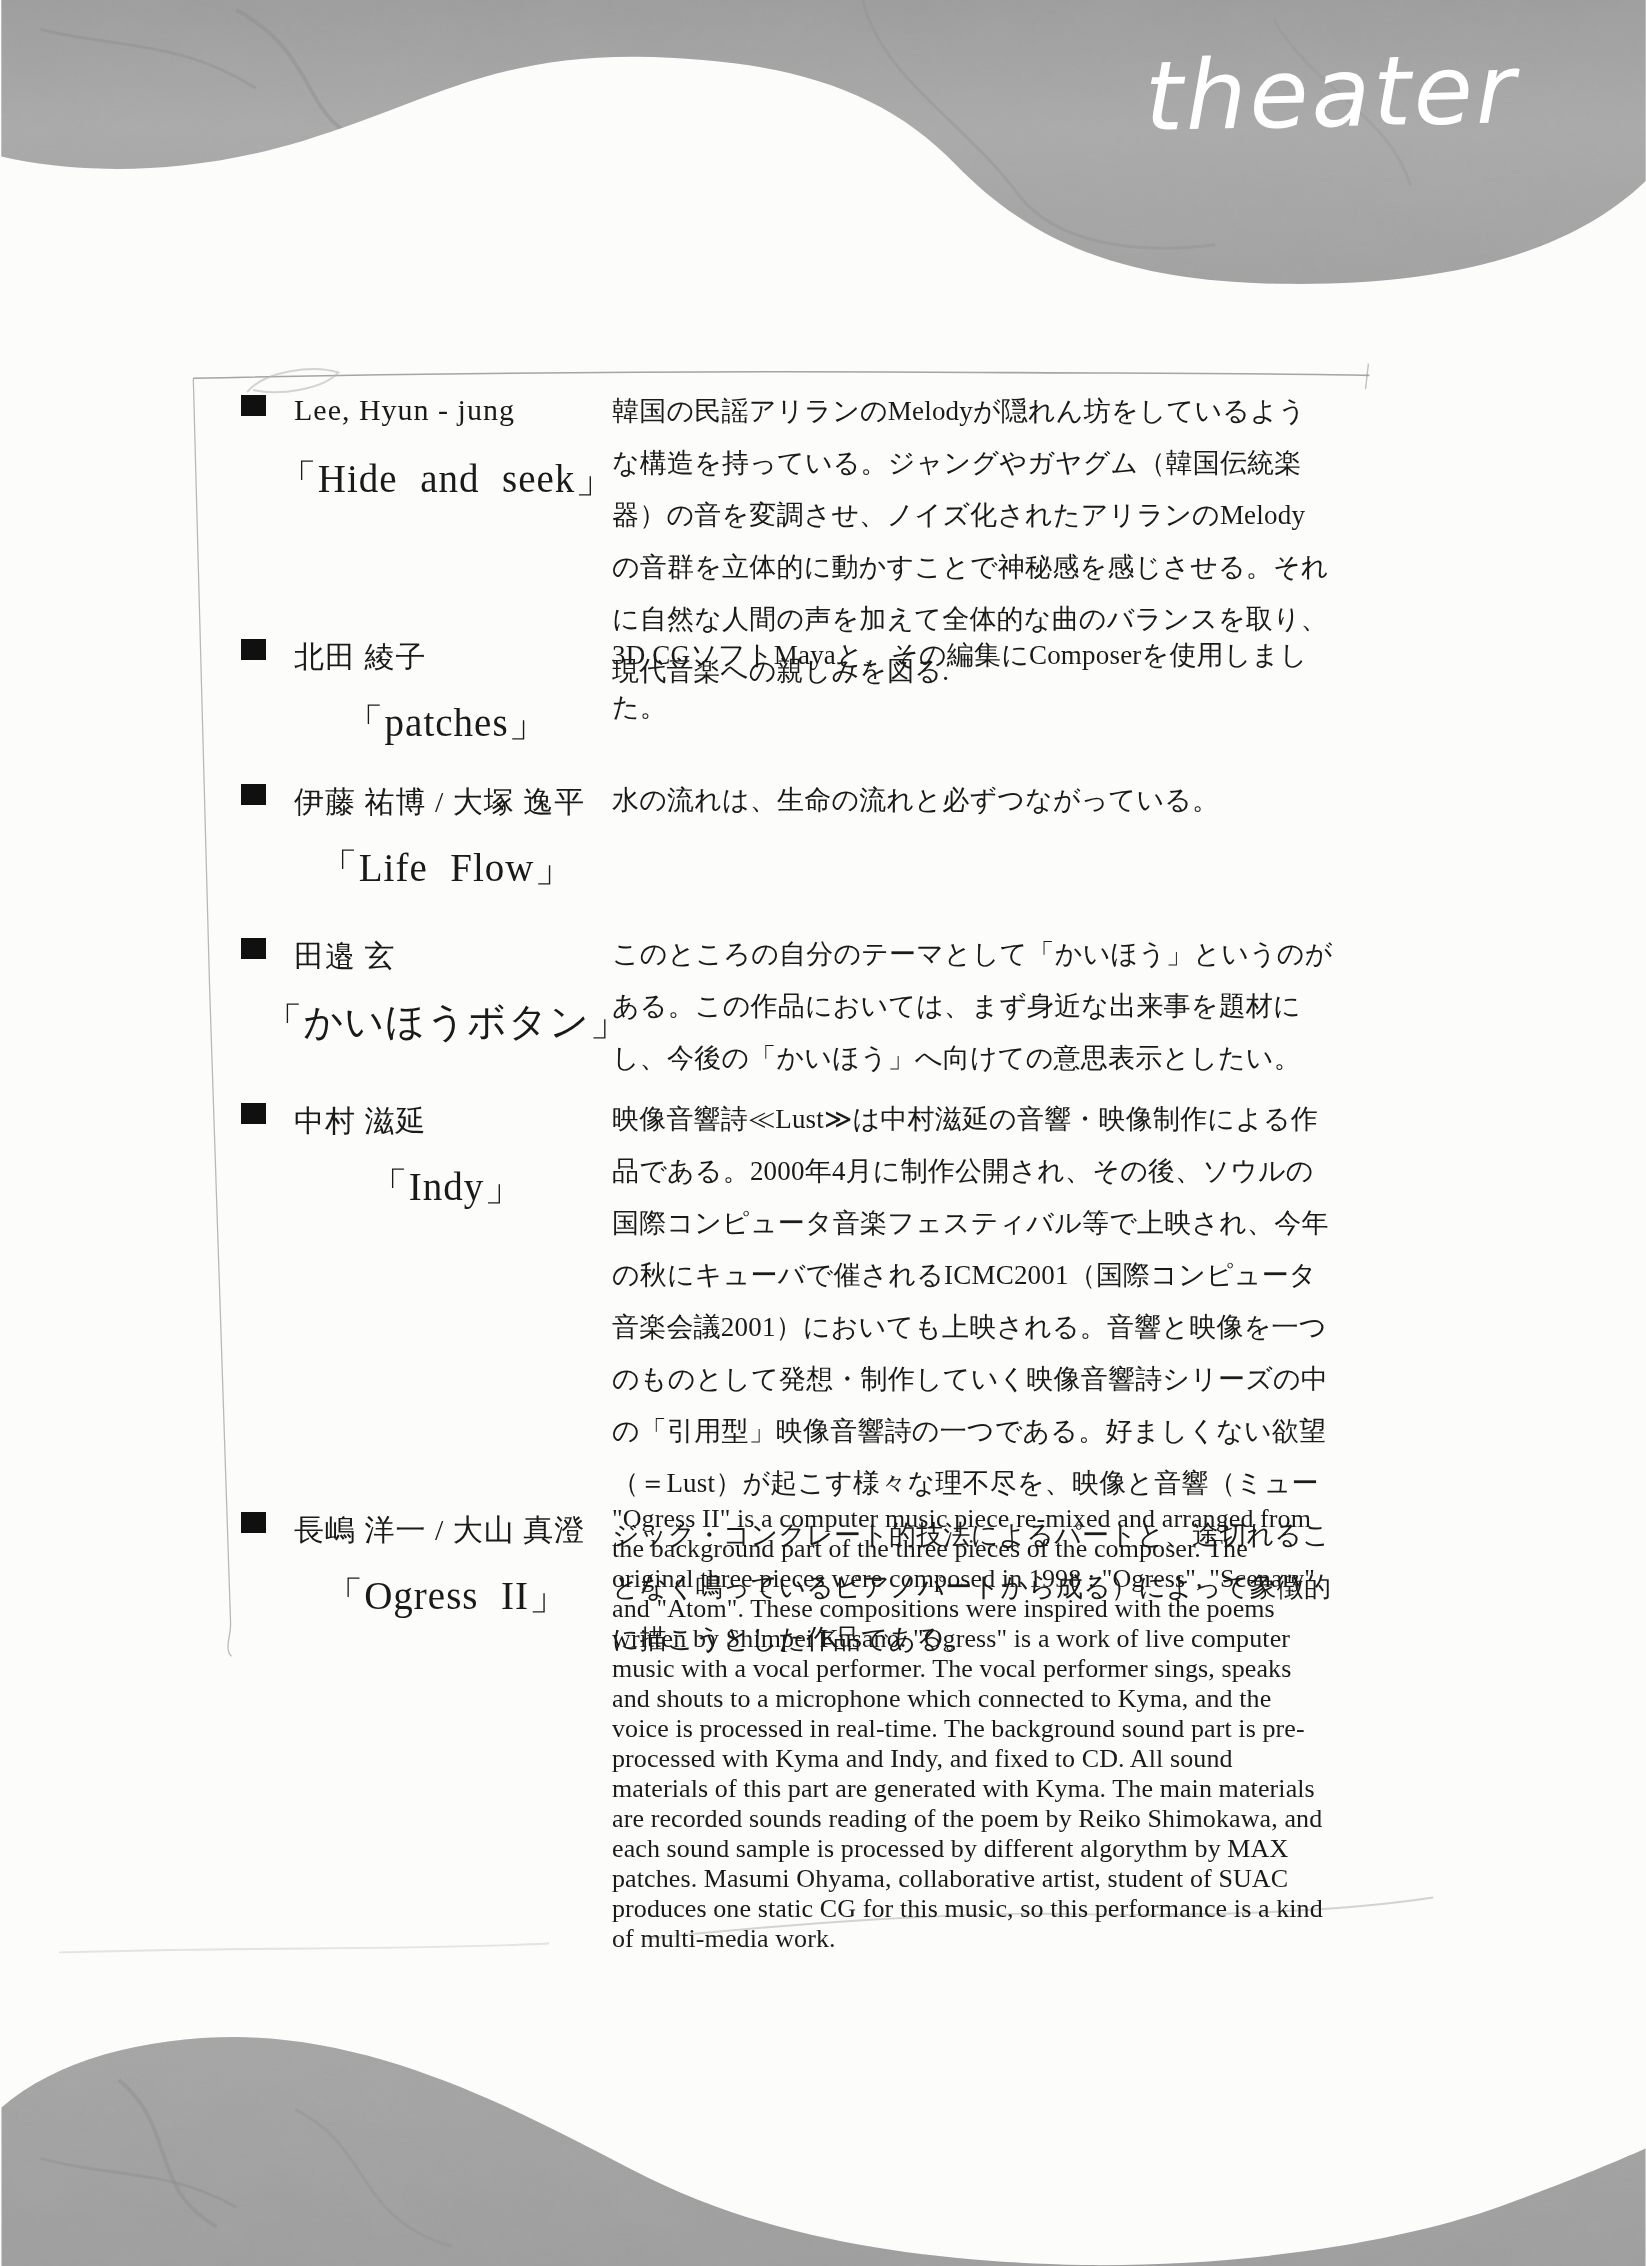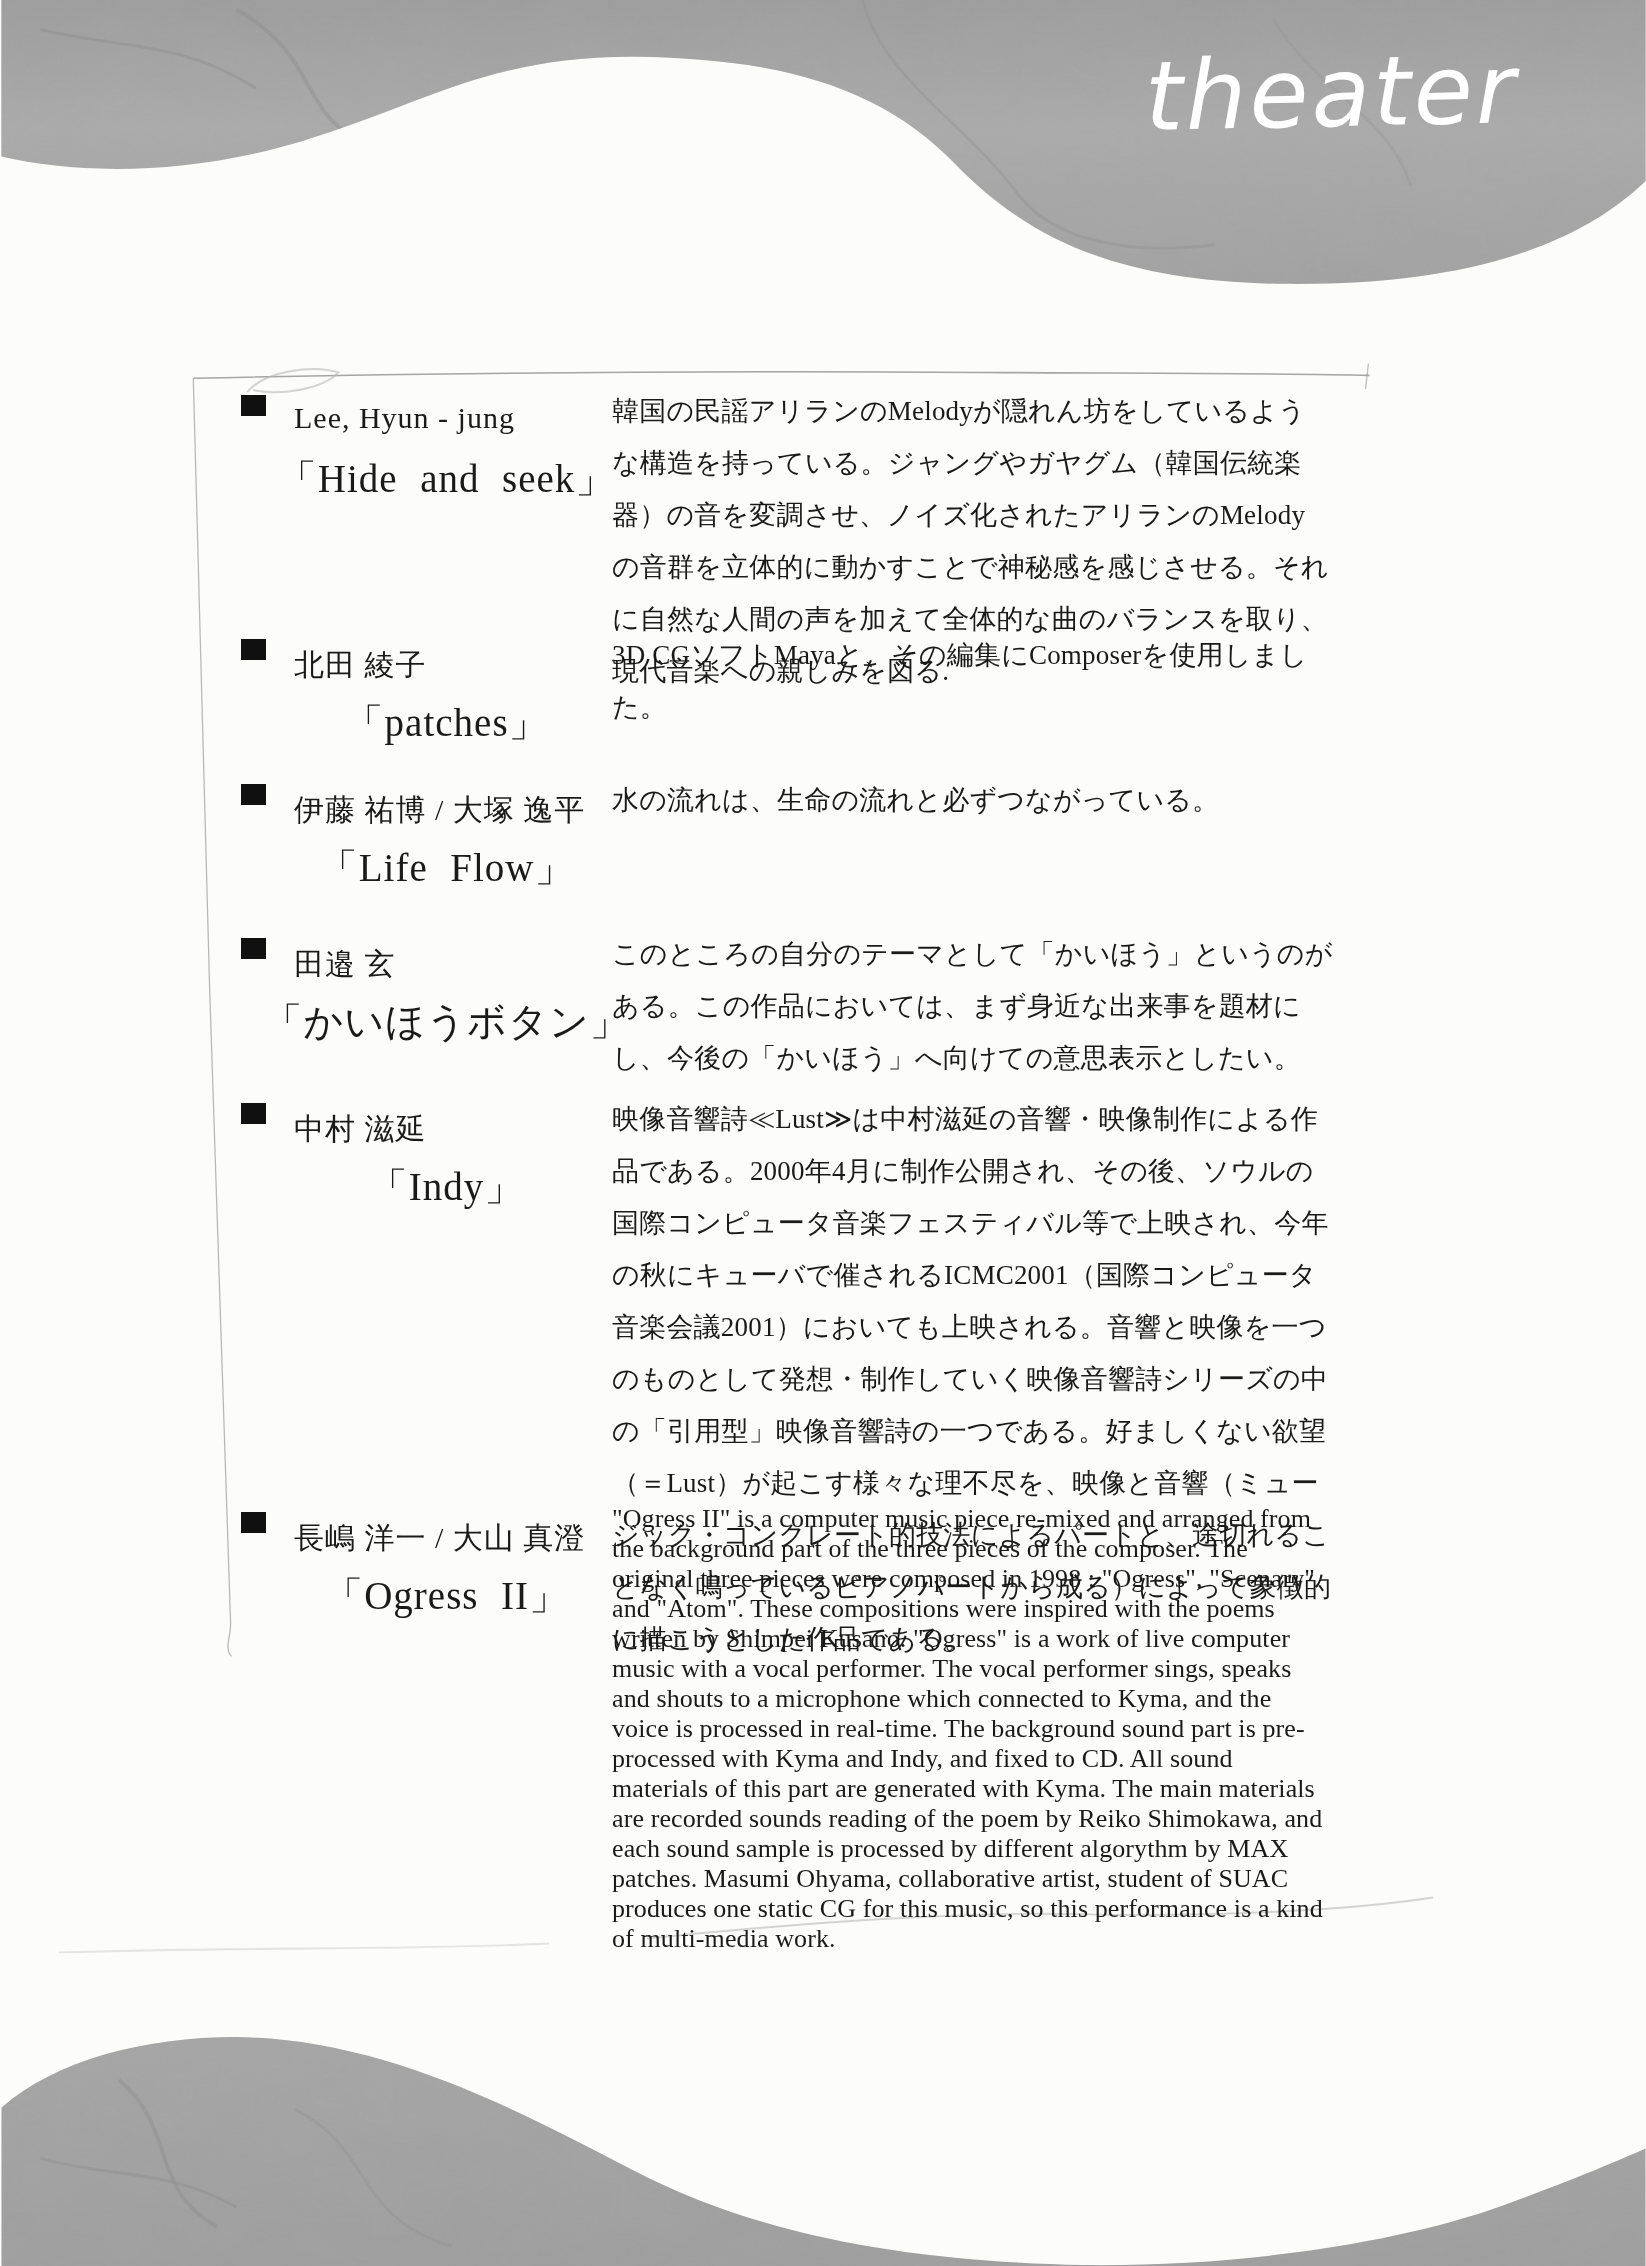--- a/index.html
+++ b/index.html
@@ -25,21 +25,21 @@
     transform:rotate(-1.2deg);
     white-space:nowrap;
   }
   .artifacts{position:absolute;left:0;top:0;pointer-events:none;}
   .entry{position:absolute;left:231px;width:1206px;}
   .entry .bullet{
     position:absolute;left:9.8px;top:5.9px;
     width:25.5px;height:21.6px;background:#101010;
   }
   .entry .artist{
-    position:absolute;left:63px;top:12px;
+    position:absolute;left:63px;top:4px;
     font-size:30px;letter-spacing:1px;white-space:nowrap;
   }
   .entry .title{
     position:absolute;left:19.6px;top:63px;width:392px;
     font-size:39px;text-align:center;white-space:nowrap;
     letter-spacing:1px;
   }
   .entry .title.latin{word-spacing:11.8px;}
   .entry .desc{
     position:absolute;left:381px;top:-3.9px;width:848px;

